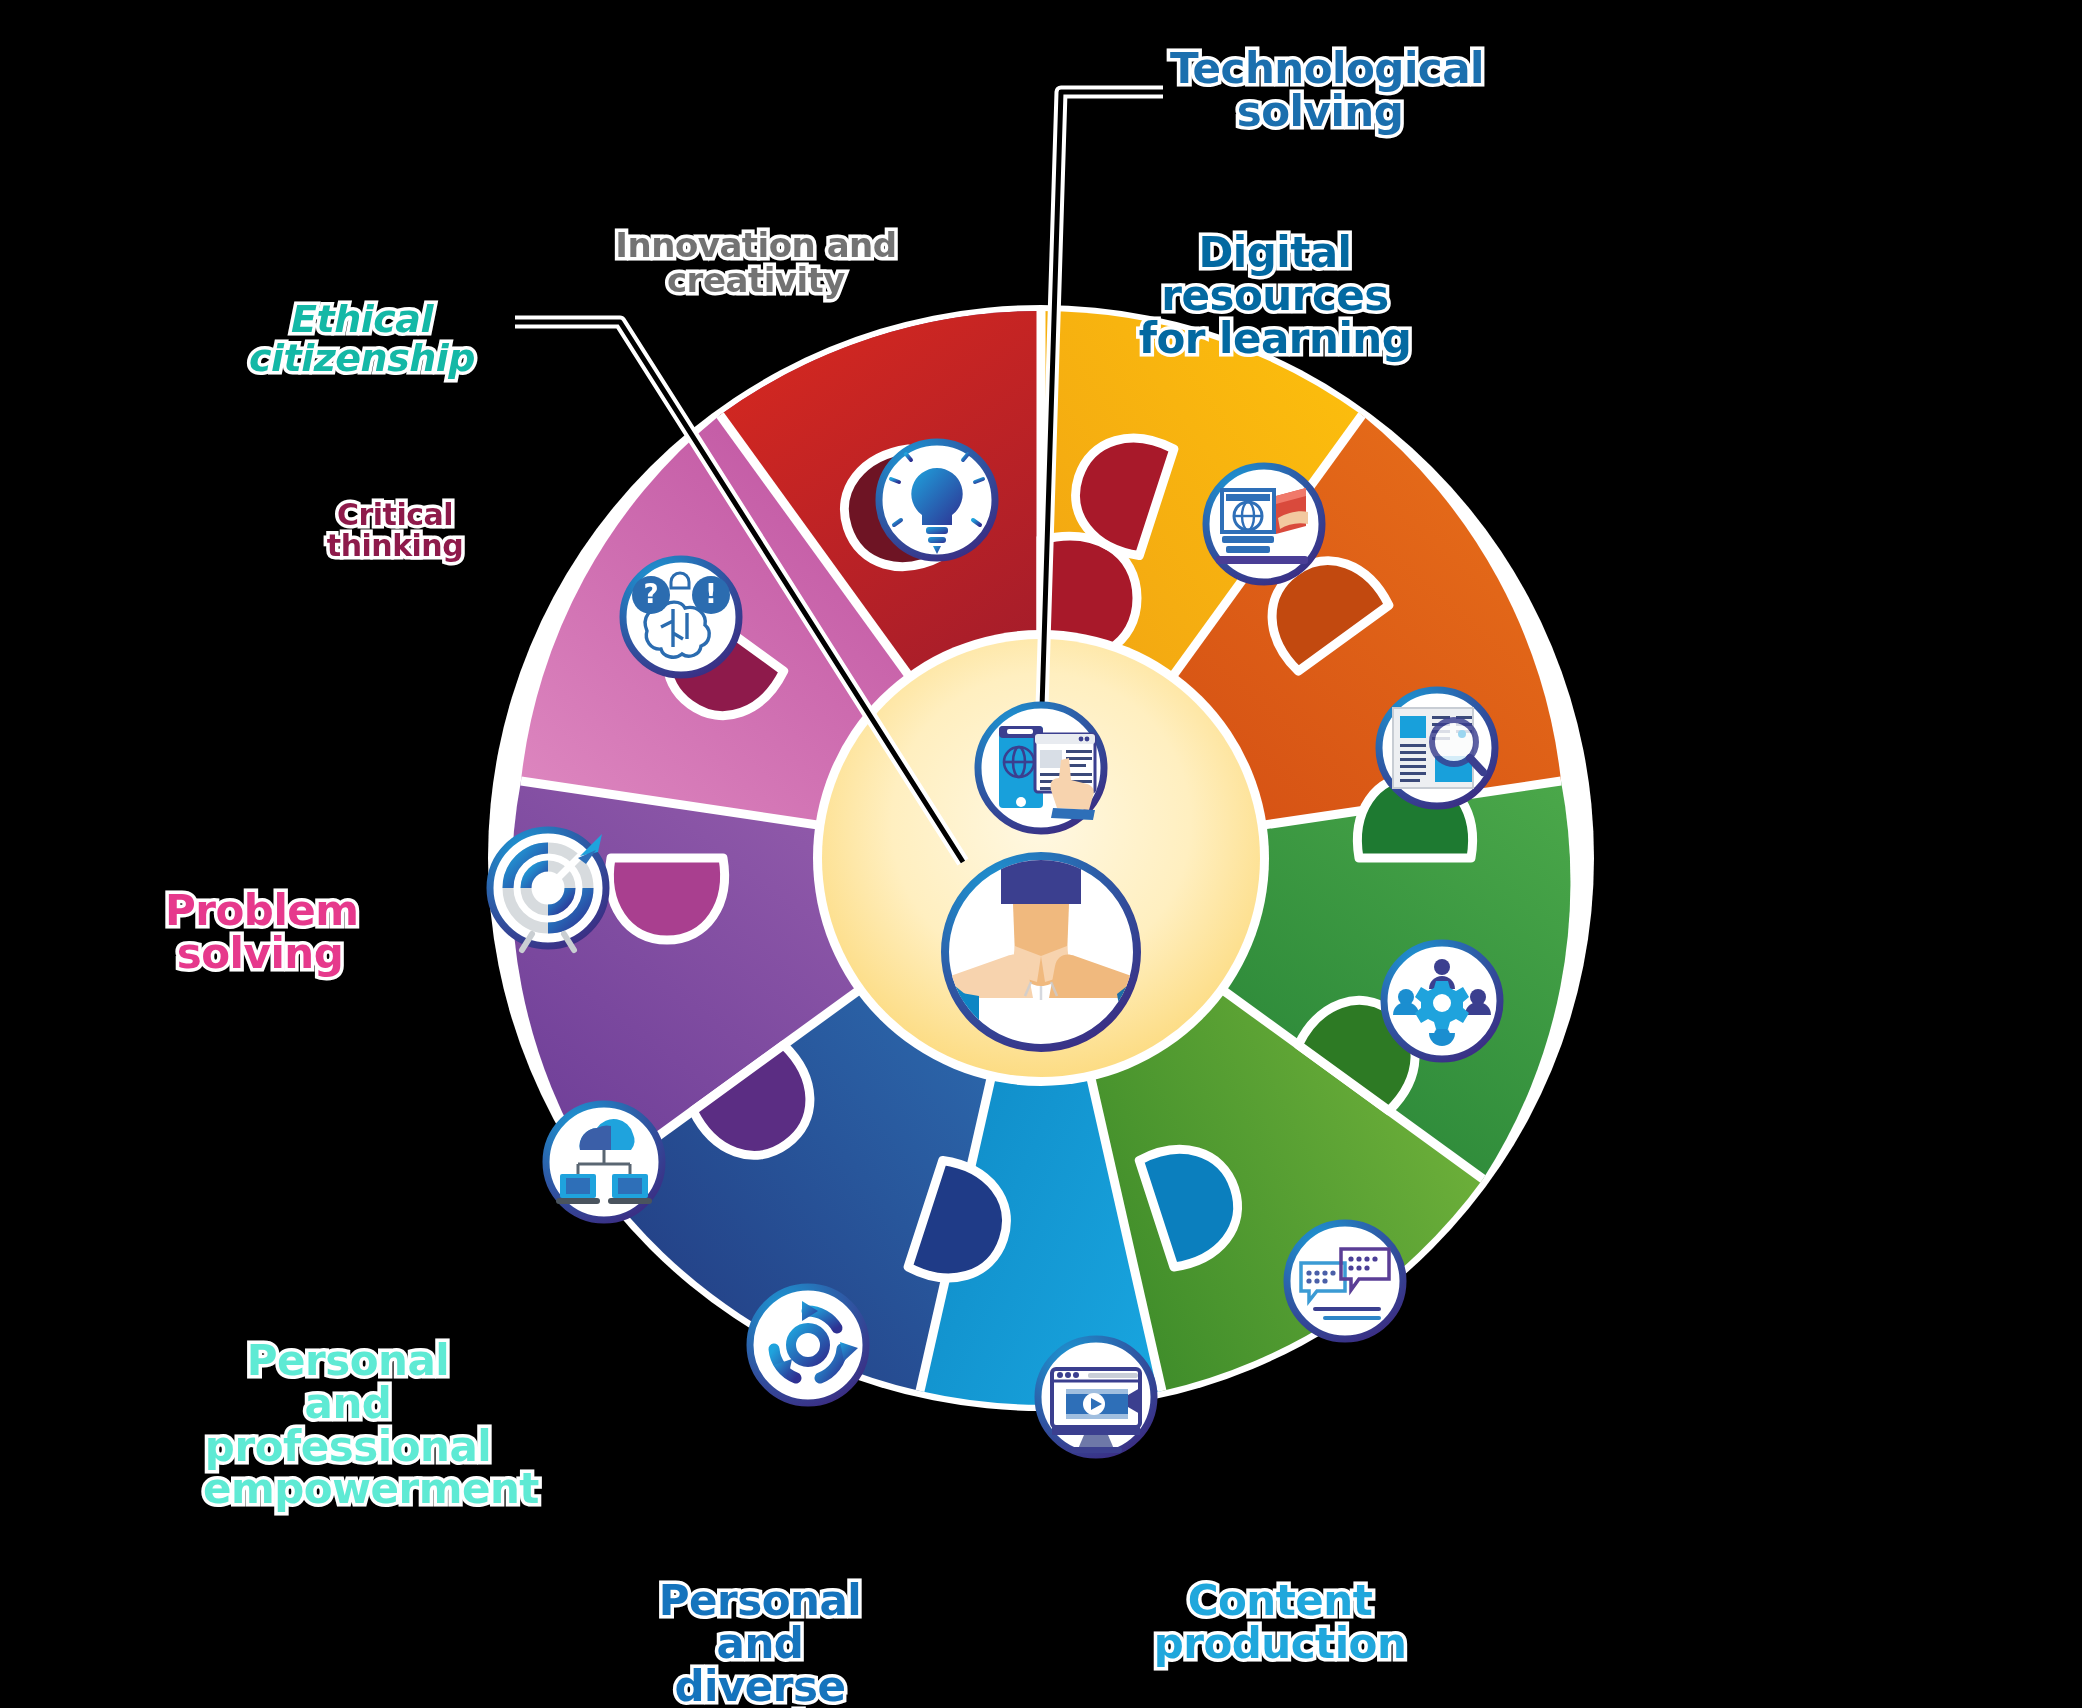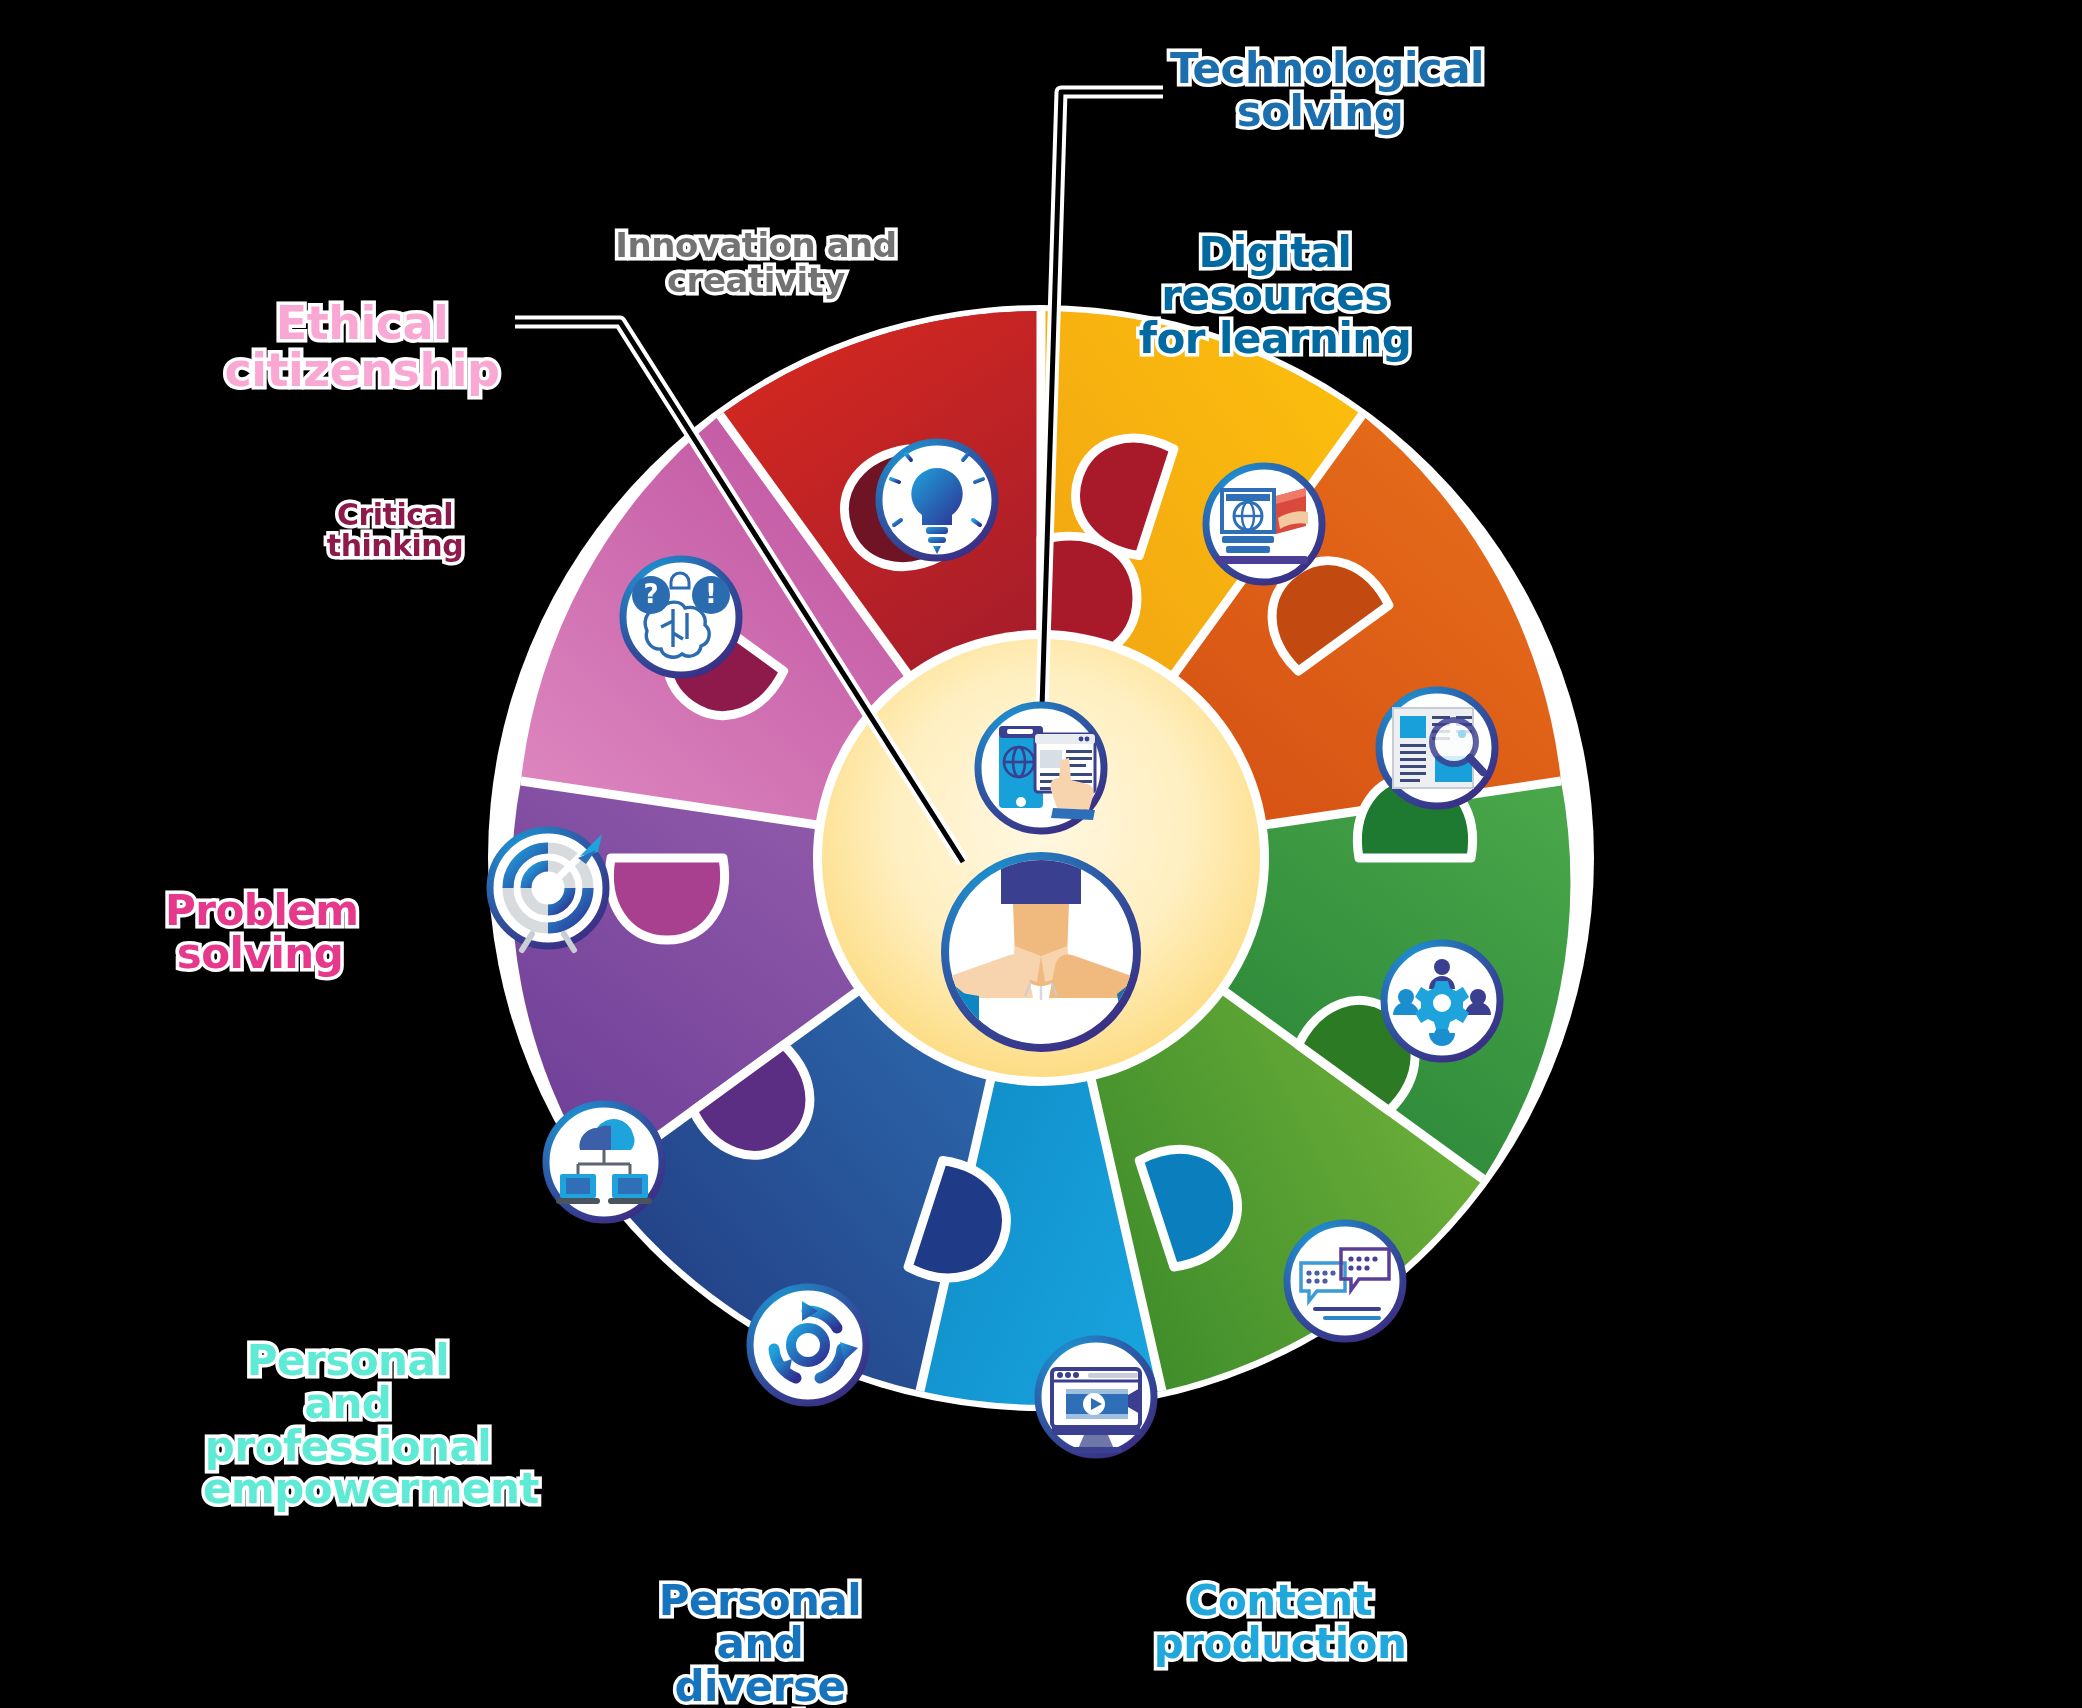--- a/index.html
+++ b/index.html
@@ -449,21 +449,21 @@
 <div class="lbl" style="left:1105px;top:232px;width:340px;font-size:42px;color:#0369a1;">
   <span>Digital resources</span>
   <span>for learning</span>
 </div>
 
 <div class="lbl" style="left:596px;top:228px;width:320px;font-size:34px;color:#737373;">
   <span>Innovation and</span>
   <span>creativity</span>
 </div>
 
-<div class="lbl" style="left:212px;top:300px;width:300px;font-size:46px;color:#f9a8d4;">
+<div class="lbl" style="left:212px;top:300px;width:300px;font-size:38px;color:#14b8a6;font-style:italic;">
   <span>Ethical citizenship</span>
 </div>
 
 <div class="lbl" style="left:300px;top:500px;width:190px;font-size:30px;color:#8E1A4B;">
   <span>Critical</span>
   <span>thinking</span>
 </div>
 
 <div class="lbl" style="left:165px;top:890px;width:190px;font-size:42px;color:#E6398C;">
   <span>Problem</span>

